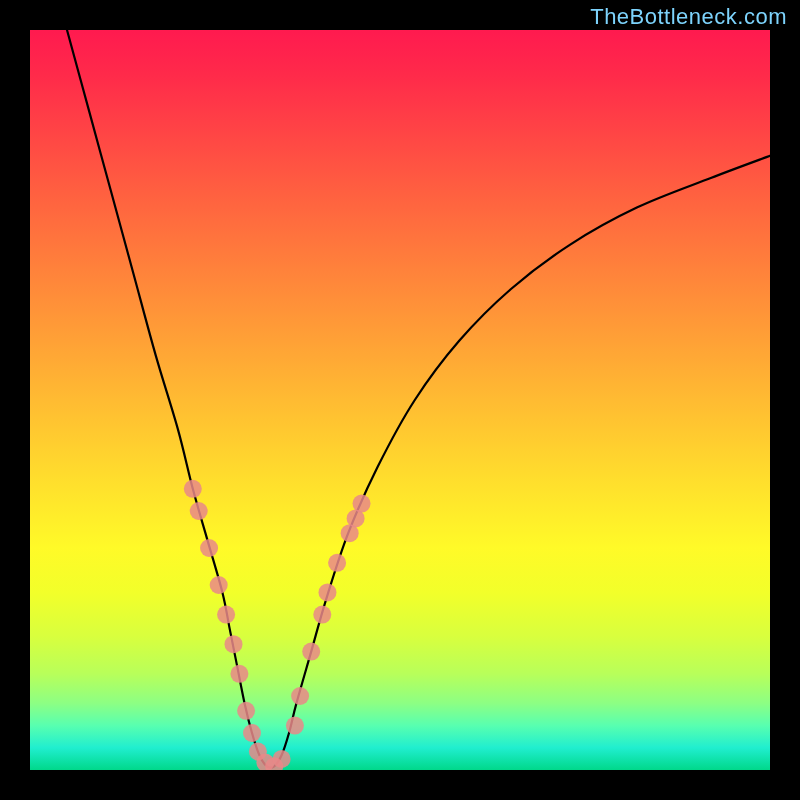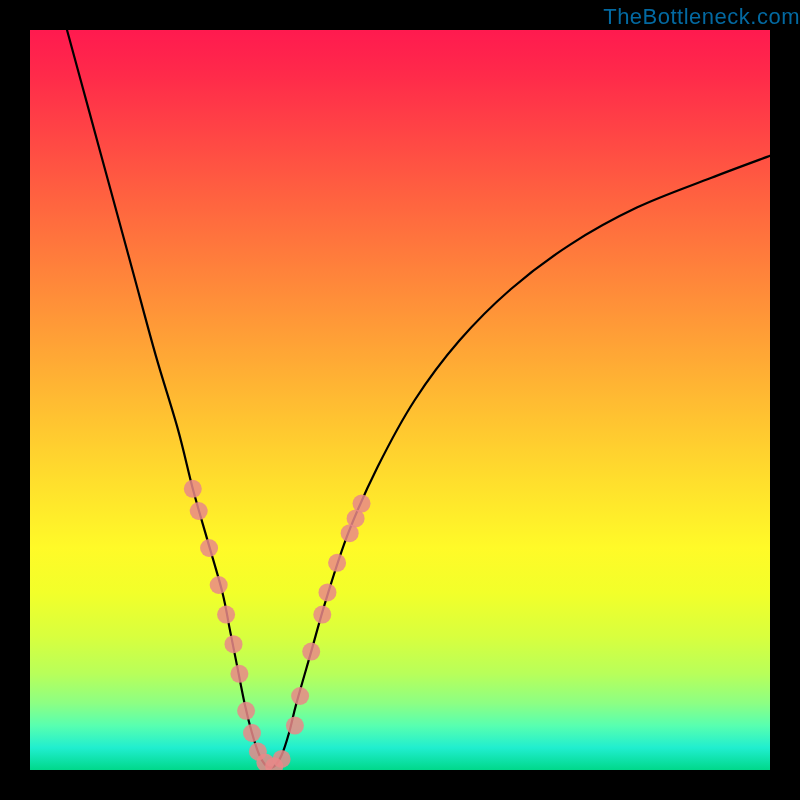--- a/index.html
+++ b/index.html
@@ -44,22 +44,22 @@
       #b8ff5a 87%,
       #8cff84 91%,
       #58ffb0 94%,
       #20eecf 97%,
       #00d88a 100%
     );
   }
   .watermark {
     position: absolute;
     top: 4px;
-    right: 0;
-    color: #0369a1;
+    right: 13px;
+    color: #7dd3fc;
     font-size: 22px;
     font-weight: 500;
     letter-spacing: 0.5px;
     user-select: none;
     z-index: 10;
   }
   svg.curve {
     position: absolute;
     inset: 0;
   }

